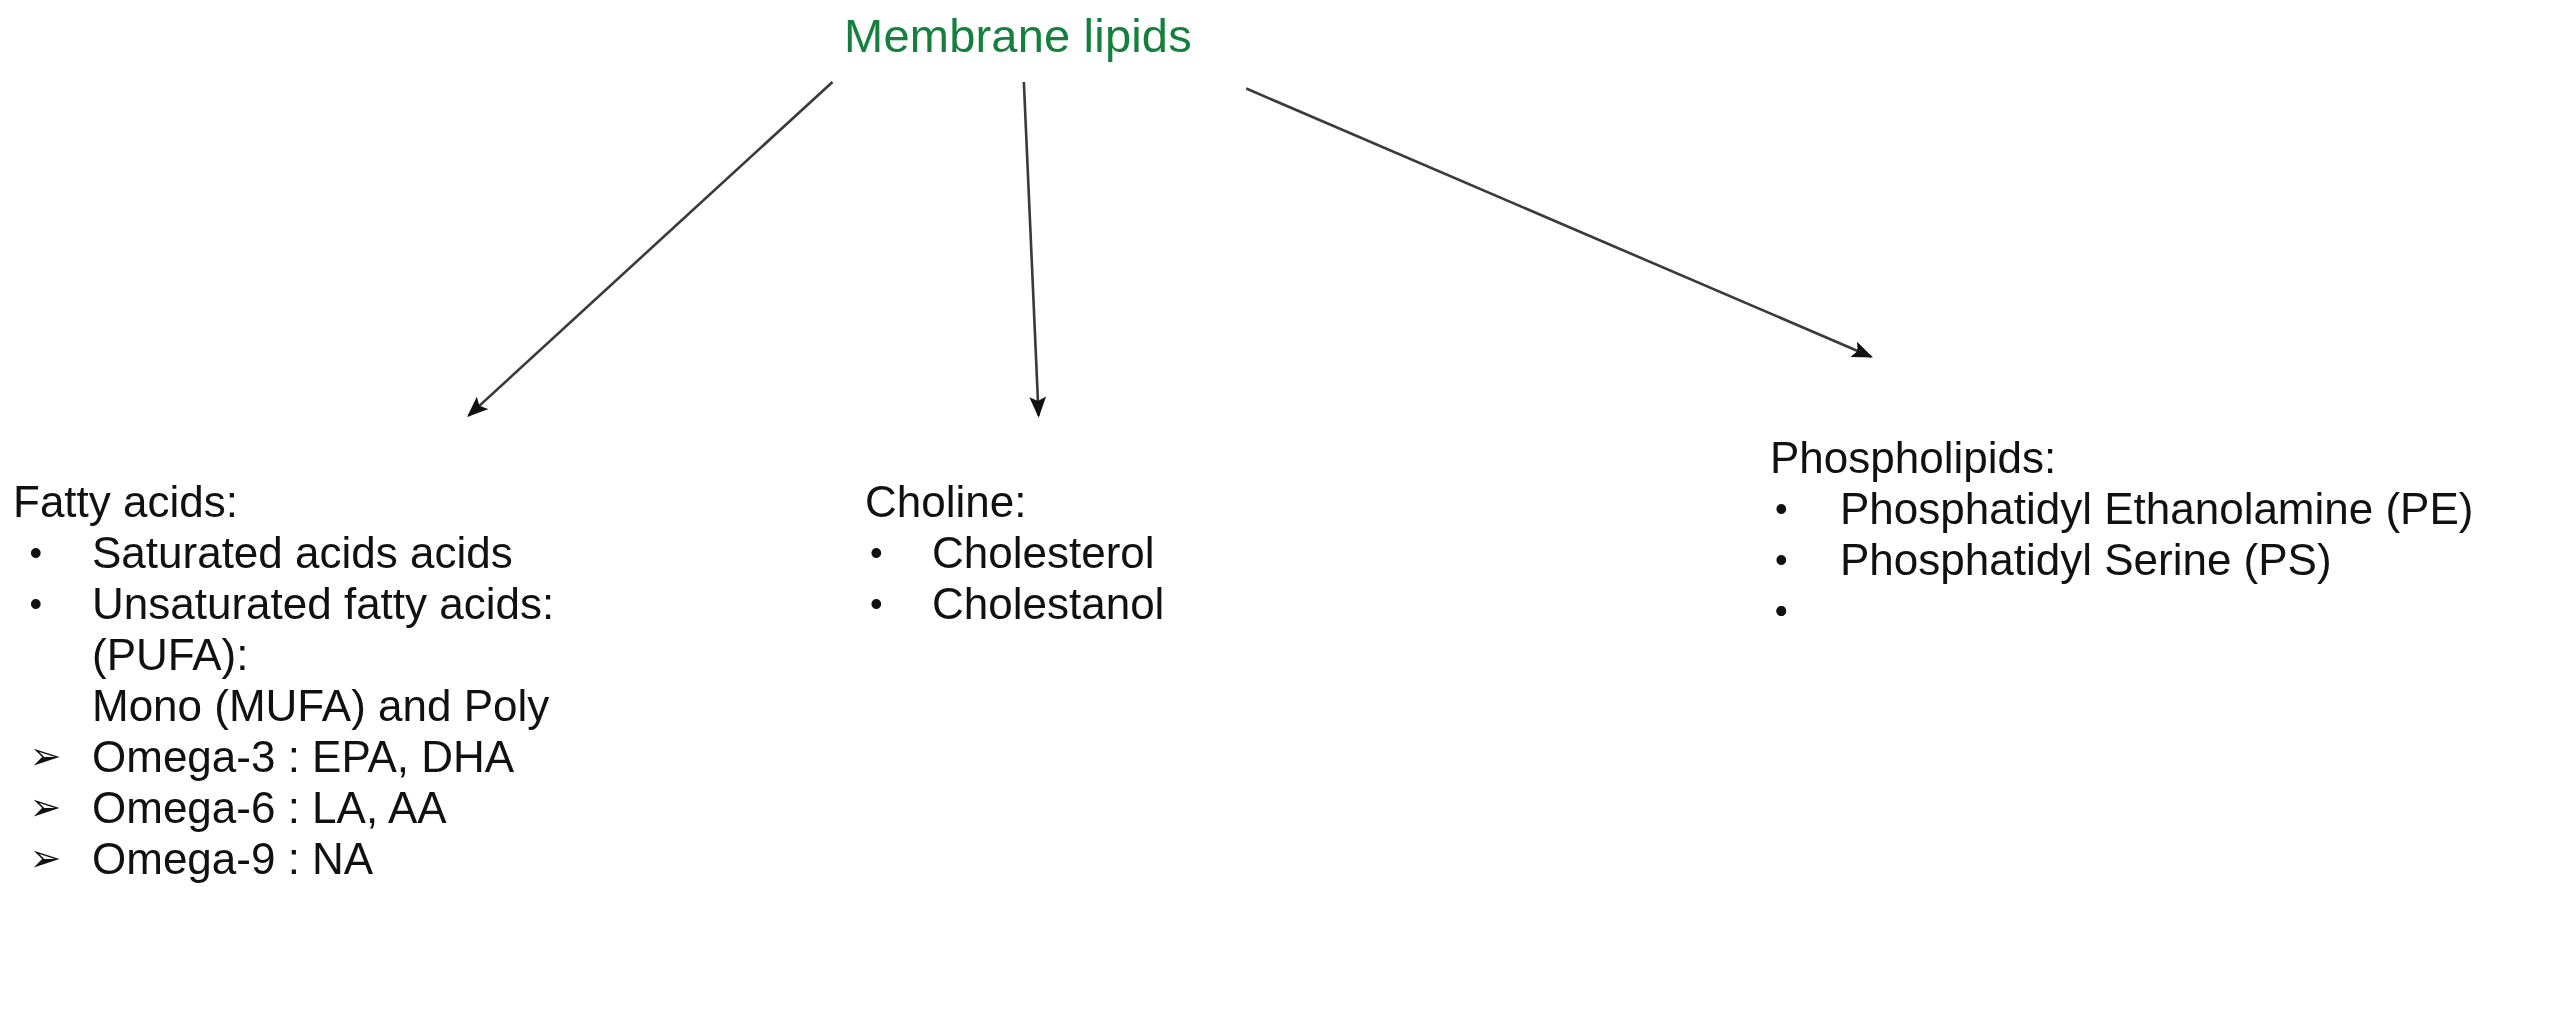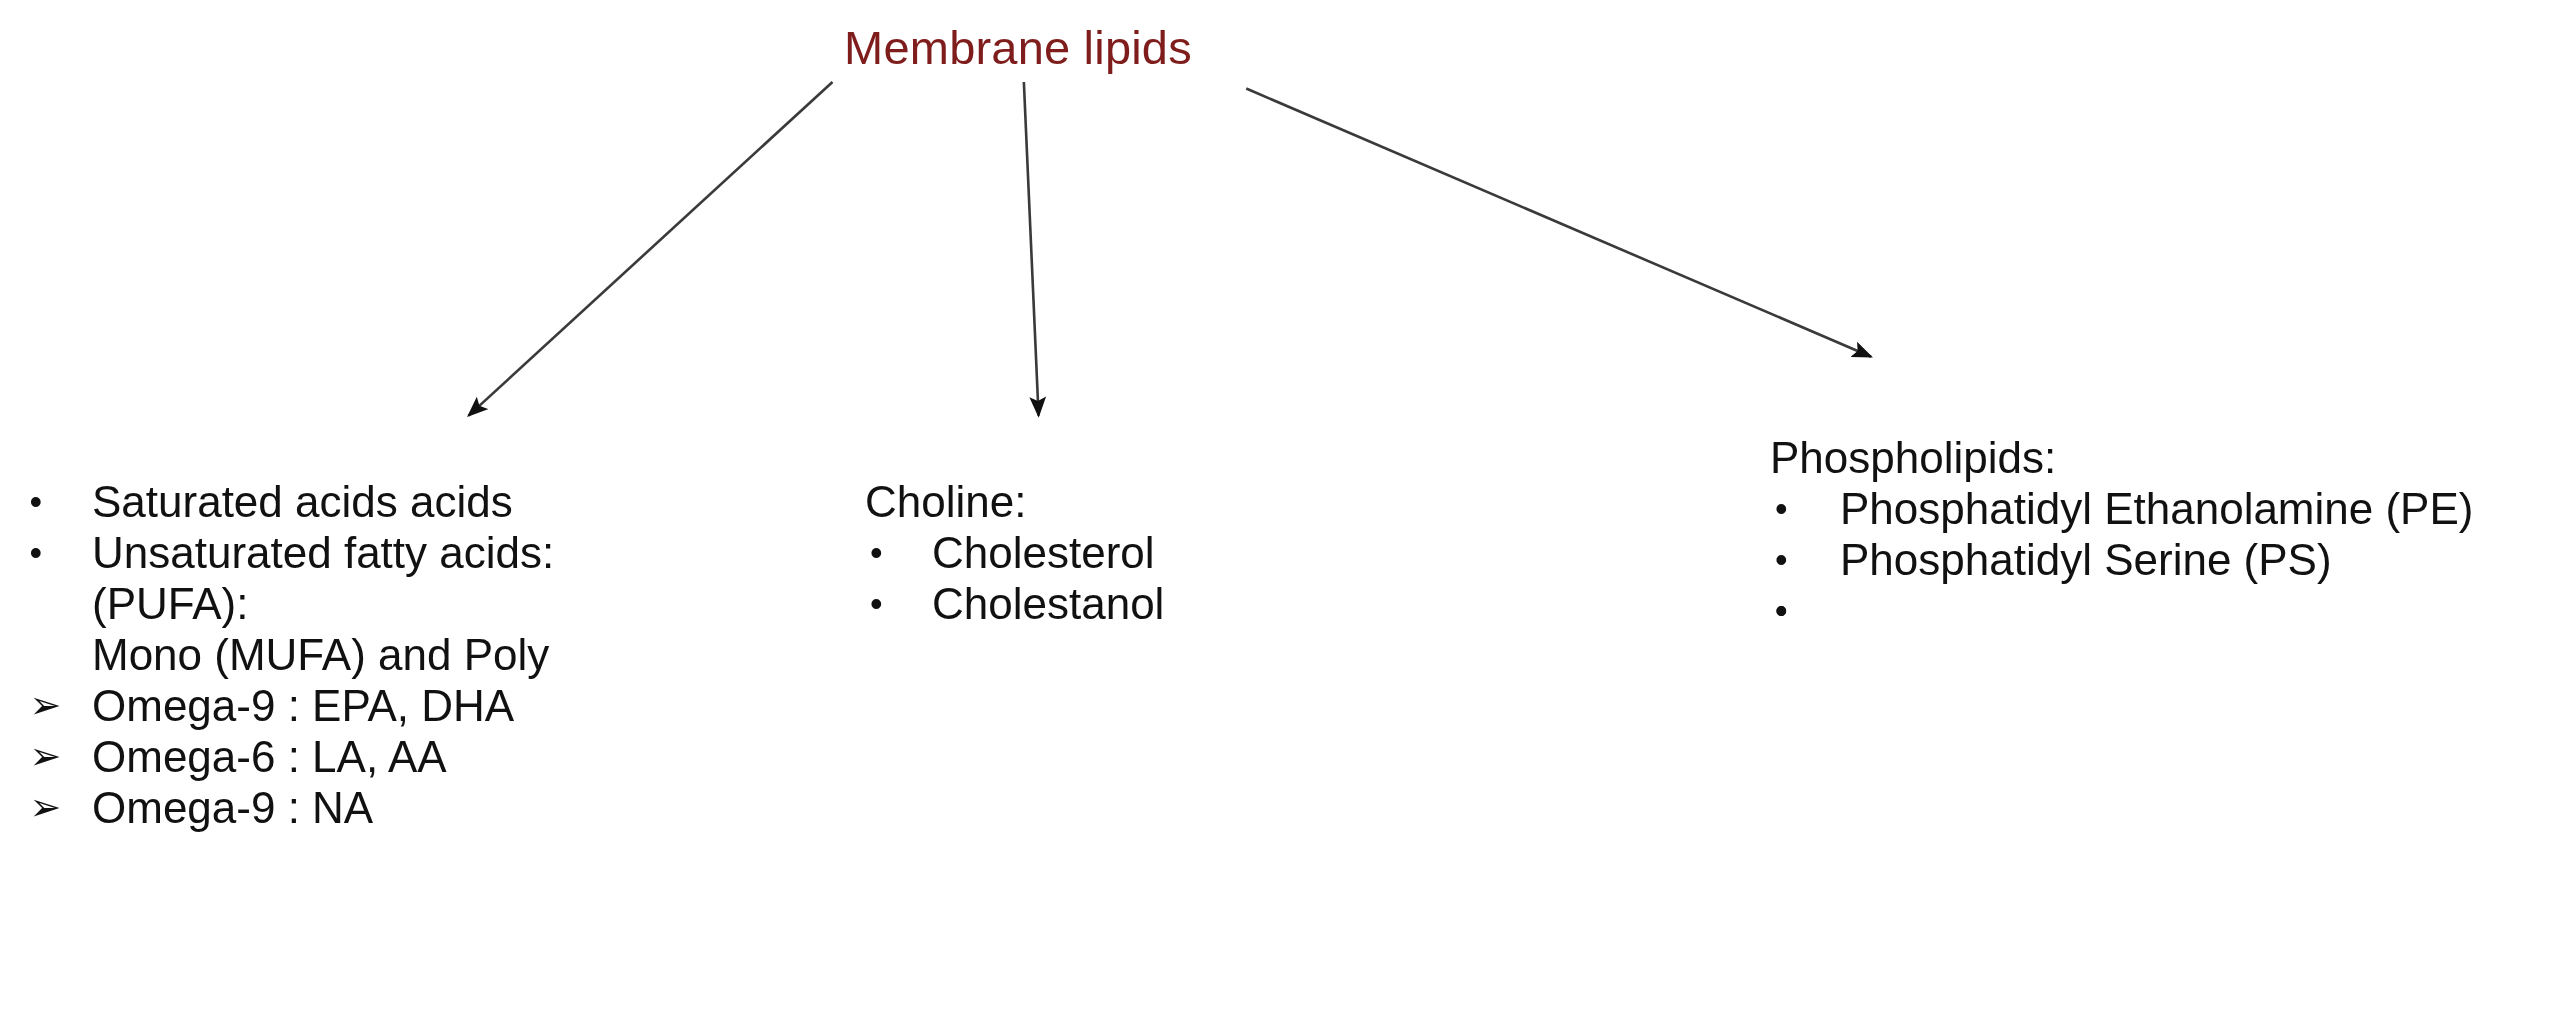--- a/index.html
+++ b/index.html
@@ -15,28 +15,28 @@
     background: #ffffff;
     font-family: "Liberation Sans", sans-serif;
     color: #0d0d0d;
     overflow: hidden;
   }
 
   
   #root-title {
     position: absolute;
     left: 0;
-    top: 23px;
+    top: 11px;
     width: 2576px;
     text-align: center;
     font-size: 47px;
     line-height: 1.05;
     font-weight: 400;
     letter-spacing: 0.2px;
-    color: #7f1d1d;
+    color: #15803d;
     white-space: nowrap;
   }
   
   #root-title > span {
     position: relative;
     left: -270px;
   }
 
   
   #arrow-layer {
@@ -127,24 +127,25 @@
       <marker id="ah" markerWidth="9" markerHeight="9" refX="7.2" refY="3.4" orient="auto" markerUnits="strokeWidth">
         <path d="M0,0.2 L8,3.4 L0,6.6 L1.6,3.4 Z" fill="#111111"></path>
       </marker>
     </defs>
     <line id="arrow-left" stroke="#3a3a3a" stroke-width="3.2" marker-end="url(#ah)" x1="1018" y1="100" x2="573" y2="508"></line>
     <line id="arrow-mid" stroke="#3a3a3a" stroke-width="3.2" marker-end="url(#ah)" x1="1252" y1="100" x2="1270" y2="508"></line>
     <line id="arrow-right" stroke="#3a3a3a" stroke-width="3.2" marker-end="url(#ah)" x1="1524" y1="108" x2="2288" y2="436"></line>
   </svg>
 
   <div class="column" id="col-fatty-acids">
+    <div class="col-heading">Fatty acids:</div>
     <ul class="bullet-list">
         <li class="bullet-item"><span class="marker">•</span><span>Saturated acids acids</span></li>
         <li class="bullet-item"><span class="marker">•</span><span>Unsaturated fatty acids:</span><span class="cont">(PUFA):</span><span class="cont">Mono (MUFA) and  Poly</span></li>
-        <li class="bullet-item"><span class="marker arrow-marker">➢</span><span>Omega-9 : EPA, DHA</span></li>
+        <li class="bullet-item"><span class="marker arrow-marker">➢</span><span>Omega-3 : EPA, DHA</span></li>
         <li class="bullet-item"><span class="marker arrow-marker">➢</span><span>Omega-6 : LA, AA</span></li>
         <li class="bullet-item"><span class="marker arrow-marker">➢</span><span>Omega-9 : NA</span></li>
       </ul>
   </div>
 
   <div class="column" id="col-sterols">
     <div class="col-heading">Choline:</div>
     <ul class="bullet-list">
         <li class="bullet-item"><span class="marker">•</span><span>Cholesterol</span></li>
         <li class="bullet-item"><span class="marker">•</span><span>Cholestanol</span></li>

